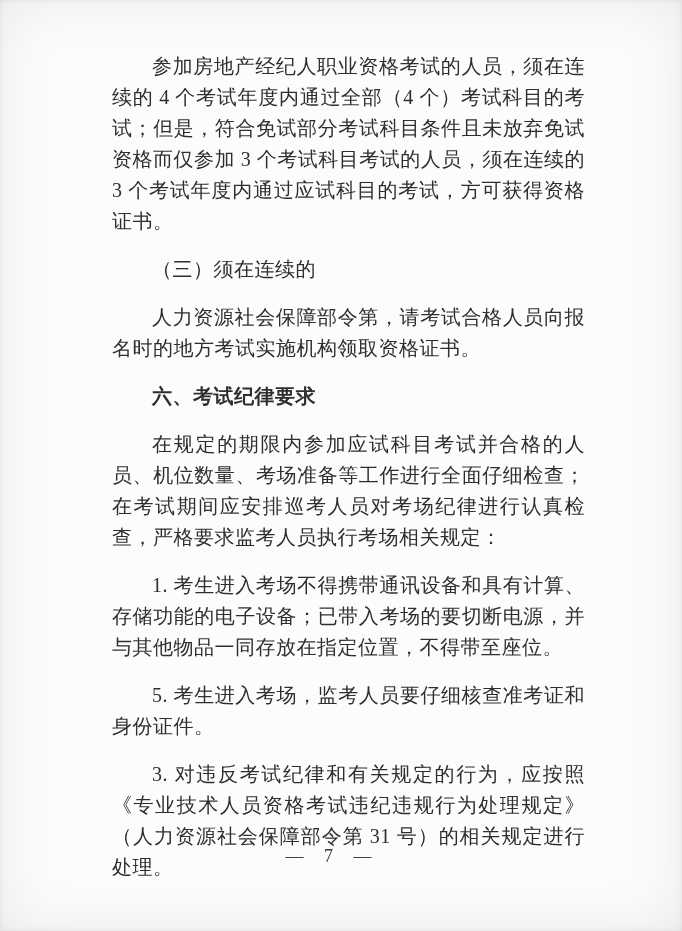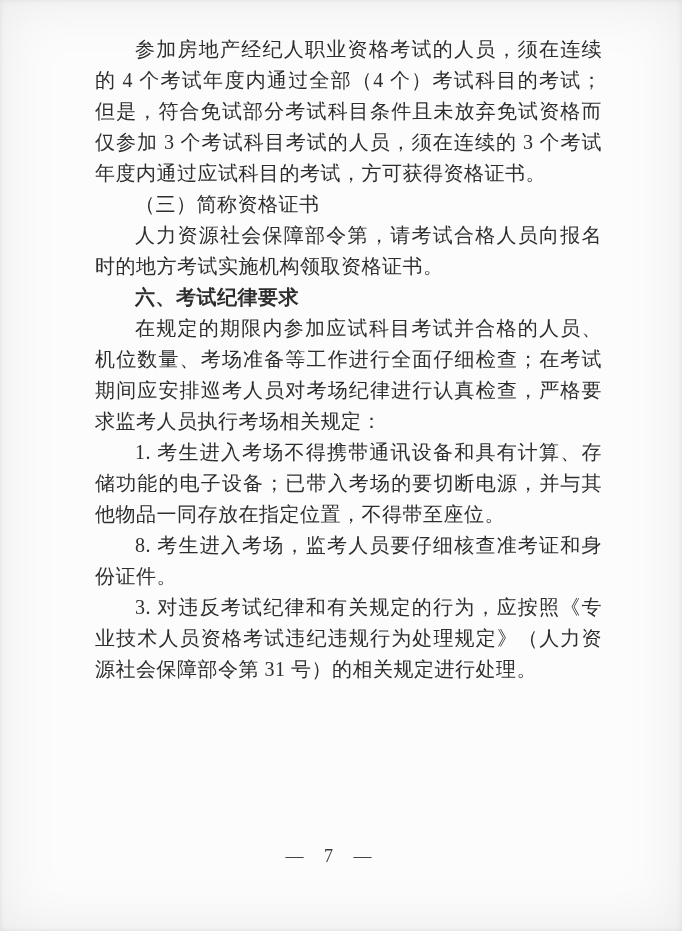--- a/index.html
+++ b/index.html
@@ -32,21 +32,21 @@
     position: absolute;
     left: 95px;
     right: 80px;
     top: 34px;
     text-align: justify;
     font-size: 20px;
     line-height: 31px;
     letter-spacing: 0.5px;
   }
   .content p {
-    margin: 0;
+    margin: 17px;
     text-indent: 2em;
   }
   .content p.heading {
     font-family: Liberation Sans, sans-serif;
     font-weight: bold;
   }
   .page-number {
     position: absolute;
     left: 0;
     right: 22px;
@@ -56,24 +56,24 @@
     letter-spacing: 3px;
     word-spacing: 10px;
     color: #3a3a3a;
   }
 </style>
 </head>
 <body>
 
 <div class="content">
   <p class="body">参加房地产经纪人职业资格考试的人员，须在连续的 4 个考试年度内通过全部（4 个）考试科目的考试；但是，符合免试部分考试科目条件且未放弃免试资格而仅参加 3 个考试科目考试的人员，须在连续的 3 个考试年度内通过应试科目的考试，方可获得资格证书。</p>
-  <p class="body">（三）简称资格证书</p>
+  <p class="body">（三）须在连续的</p>
   <p class="body">人力资源社会保障部令第，请考试合格人员向报名时的地方考试实施机构领取资格证书。</p>
   <p class="heading">六、考试纪律要求</p>
   <p class="body">在规定的期限内参加应试科目考试并合格的人员、机位数量、考场准备等工作进行全面仔细检查；在考试期间应安排巡考人员对考场纪律进行认真检查，严格要求监考人员执行考场相关规定：</p>
   <p class="body">1. 考生进入考场不得携带通讯设备和具有计算、存储功能的电子设备；已带入考场的要切断电源，并与其他物品一同存放在指定位置，不得带至座位。</p>
-  <p class="body">8. 考生进入考场，监考人员要仔细核查准考证和身份证件。</p>
+  <p class="body">5. 考生进入考场，监考人员要仔细核查准考证和身份证件。</p>
   <p class="body">3. 对违反考试纪律和有关规定的行为，应按照《专业技术人员资格考试违纪违规行为处理规定》（人力资源社会保障部令第 31 号）的相关规定进行处理。</p>
 </div>
 
 <div class="page-number">— 7 —</div>
 
 <div class="scan-overlay"></div>
 
 </body></html>

